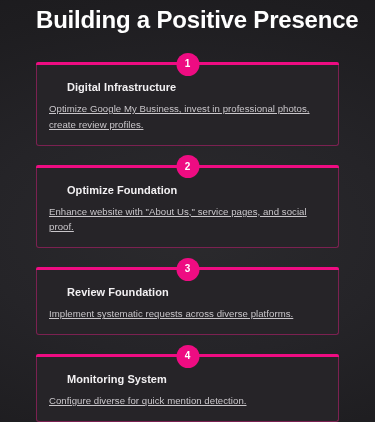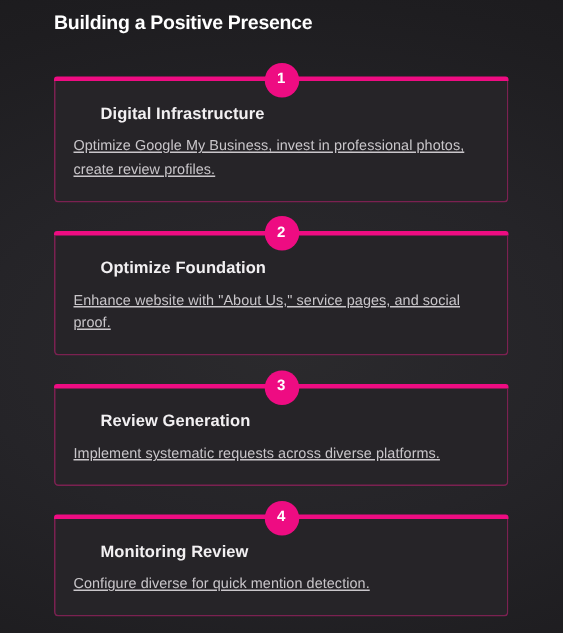--- a/index.html
+++ b/index.html
@@ -20,21 +20,21 @@
   .page {
     position: absolute;
     inset: 0;
     background:
       radial-gradient(130% 70% at 50% 55%, #2b2a2d 0%, #252428 42%, #1e1d20 78%, #1b1a1d 100%);
     padding: 0 36px;
   }
 
   .page-title {
     color: #ffffff;
-    font-size: 13px;
+    font-size: 24px;
     font-weight: bold;
     letter-spacing: -0.2px;
     line-height: 1;
     padding-top: 8px;
     margin-bottom: 0;
     white-space: nowrap;
   }
 
   .steps {
     margin-top: 33px;
@@ -117,26 +117,26 @@
     <div class="step-card">
       <div class="step-bar"></div>
       <div class="step-badge">2</div>
       <div class="step-title">Optimize Foundation</div>
       <div class="step-desc">Enhance website with "About Us," service pages, and social proof.</div>
     </div>
 
     <div class="step-card">
       <div class="step-bar"></div>
       <div class="step-badge">3</div>
-      <div class="step-title">Review Generation</div>
+      <div class="step-title">Review Foundation</div>
       <div class="step-desc">Implement systematic requests across diverse platforms.</div>
     </div>
 
     <div class="step-card">
       <div class="step-bar"></div>
       <div class="step-badge">4</div>
-      <div class="step-title">Monitoring Review</div>
+      <div class="step-title">Monitoring System</div>
       <div class="step-desc">Configure diverse for quick mention detection.</div>
     </div>
 
   </div>
 
 </div>
 
 </body></html>

